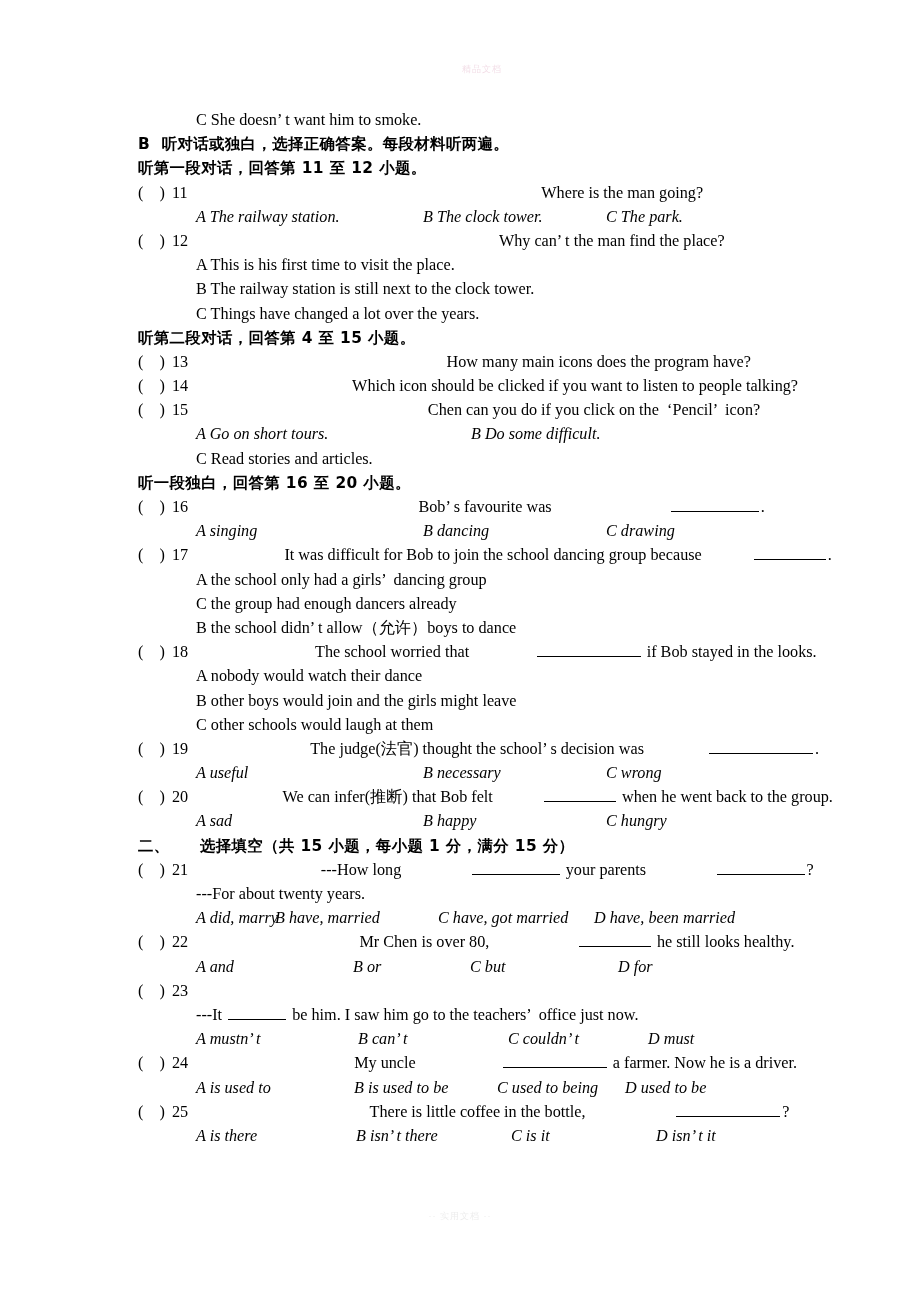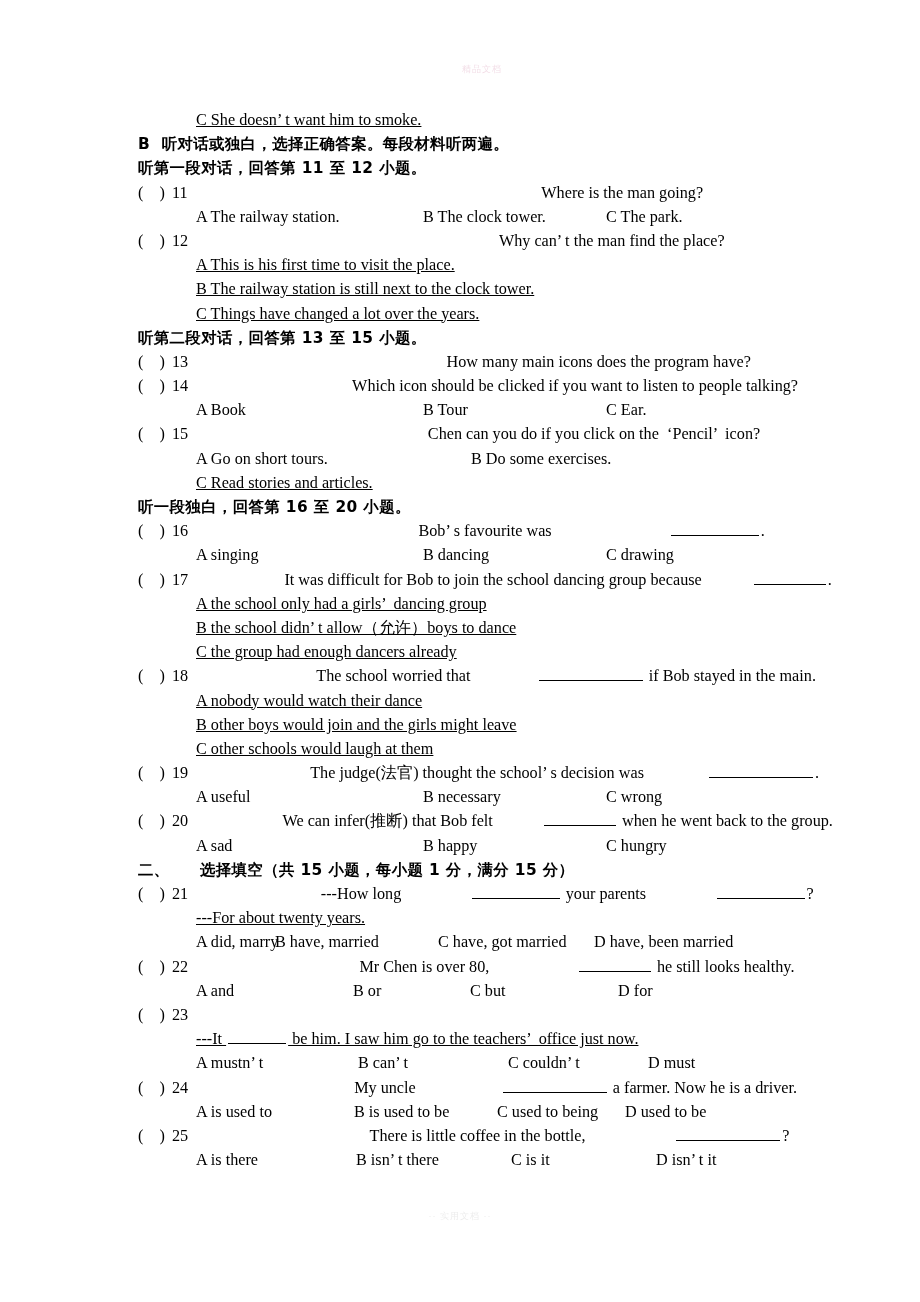--- a/index.html
+++ b/index.html
@@ -51,34 +51,34 @@
     height: 24.2px;
   }
   .line.cn {
     font-family: "DejaVu Sans", "Liberation Sans", sans-serif;
     font-weight: bold;
     font-size: 15.4px;
     letter-spacing: 0.4px;
   }
 
   
-  .ind-opt  { padding-left: 58px; text-decoration: underline; }
+  .ind-opt  { padding-left: 58px; }
 
   
   .q { display: flex; align-items: baseline; }
   .q .paren {
     display: inline-block;
     width: 34px;
     flex: 0 0 34px;
     font-size: 16.2px;
   }
   .q .stem { flex: 1 1 auto; white-space: pre; }
 
   
-  .opts { display: flex; align-items: baseline; padding-left: 58px; }
+  .opts { display: flex; align-items: baseline; padding-left: 58px; font-style: italic; }
   .opt { white-space: pre; flex: 0 0 auto; }
   .blank {
     display: inline-block;
     border-bottom: 1px solid #000;
     vertical-align: baseline;
     height: 0.92em;
     margin: 0 2px;
   }
   .b-sm  { width: 58px; }
   .b-md  { width: 72px; }
@@ -111,53 +111,48 @@
       <span class="opt" style="width:227px">A The railway station.</span>
       <span class="opt" style="width:183px">B The clock tower.</span>
       <span class="opt">C The park.</span>
     </div>
 
     <div class="line q"><span class="paren">(    )</span><span class="stem">12</span><span class="stem"> </span><span class="stem">Why can’ t the man find the place?</span></div>
     <div class="line ind-opt">A This is his first time to visit the place.</div>
     <div class="line ind-opt">B The railway station is still next to the clock tower.</div>
     <div class="line ind-opt">C Things have changed a lot over the years.</div>
 
-    <div class="line cn">听第二段对话，回答第 13 至 15 小题。</div>
+    <div class="line cn">听第二段对话，回答第 4 至 15 小题。</div>
 
     <div class="line q"><span class="paren">(    )</span><span class="stem">13</span><span class="stem"> </span><span class="stem">How many main icons does the program have?</span></div>
 
     <div class="line q"><span class="paren">(    )</span><span class="stem">14</span><span class="stem"> </span><span class="stem">Which icon should be clicked if you want to listen to people talking?</span></div>
-    <div class="line opts">
-      <span class="opt" style="width:227px">A Book</span>
-      <span class="opt" style="width:183px">B Tour</span>
-      <span class="opt">C Ear.</span>
-    </div>
 
     <div class="line q"><span class="paren">(    )</span><span class="stem">15</span><span class="stem"> </span><span class="stem">Chen can you do if you click on the  ‘Pencil’  icon?</span></div>
     <div class="line opts">
       <span class="opt" style="width:275px">A Go on short tours.</span>
-      <span class="opt">B Do some exercises.</span>
+      <span class="opt">B Do some difficult.</span>
     </div>
     <div class="line ind-opt">C Read stories and articles.</div>
 
     <div class="line cn">听一段独白，回答第 16 至 20 小题。</div>
 
     <div class="line q"><span class="paren">(    )</span><span class="stem">16</span><span class="stem"> </span><span class="stem">Bob’ s favourite was </span><span class="blank b-lg"></span><span class="stem">.</span></div>
     <div class="line opts">
       <span class="opt" style="width:227px">A singing</span>
       <span class="opt" style="width:183px">B dancing</span>
       <span class="opt">C drawing</span>
     </div>
 
     <div class="line q"><span class="paren">(    )</span><span class="stem">17</span><span class="stem"> </span><span class="stem">It was difficult for Bob to join the school dancing group because </span><span class="blank b-md"></span><span class="stem">.</span></div>
     <div class="line ind-opt">A the school only had a girls’  dancing group</div>
+    <div class="line ind-opt">C the group had enough dancers already</div>
     <div class="line ind-opt">B the school didn’ t allow（允许）boys to dance</div>
-    <div class="line ind-opt">C the group had enough dancers already</div>
-
-    <div class="line q"><span class="paren">(    )</span><span class="stem">18</span><span class="stem"> </span><span class="stem">The school worried that </span><span class="blank b-xl"></span><span class="stem"> if Bob stayed in the main.</span></div>
+
+    <div class="line q"><span class="paren">(    )</span><span class="stem">18</span><span class="stem"> </span><span class="stem">The school worried that </span><span class="blank b-xl"></span><span class="stem"> if Bob stayed in the looks.</span></div>
     <div class="line ind-opt">A nobody would watch their dance</div>
     <div class="line ind-opt">B other boys would join and the girls might leave</div>
     <div class="line ind-opt">C other schools would laugh at them</div>
 
     <div class="line q"><span class="paren">(    )</span><span class="stem">19</span><span class="stem"> </span><span class="stem">The judge(法官) thought the school’ s decision was </span><span class="blank b-xl"></span><span class="stem">.</span></div>
     <div class="line opts">
       <span class="opt" style="width:227px">A useful</span>
       <span class="opt" style="width:183px">B necessary</span>
       <span class="opt">C wrong</span>
     </div>

